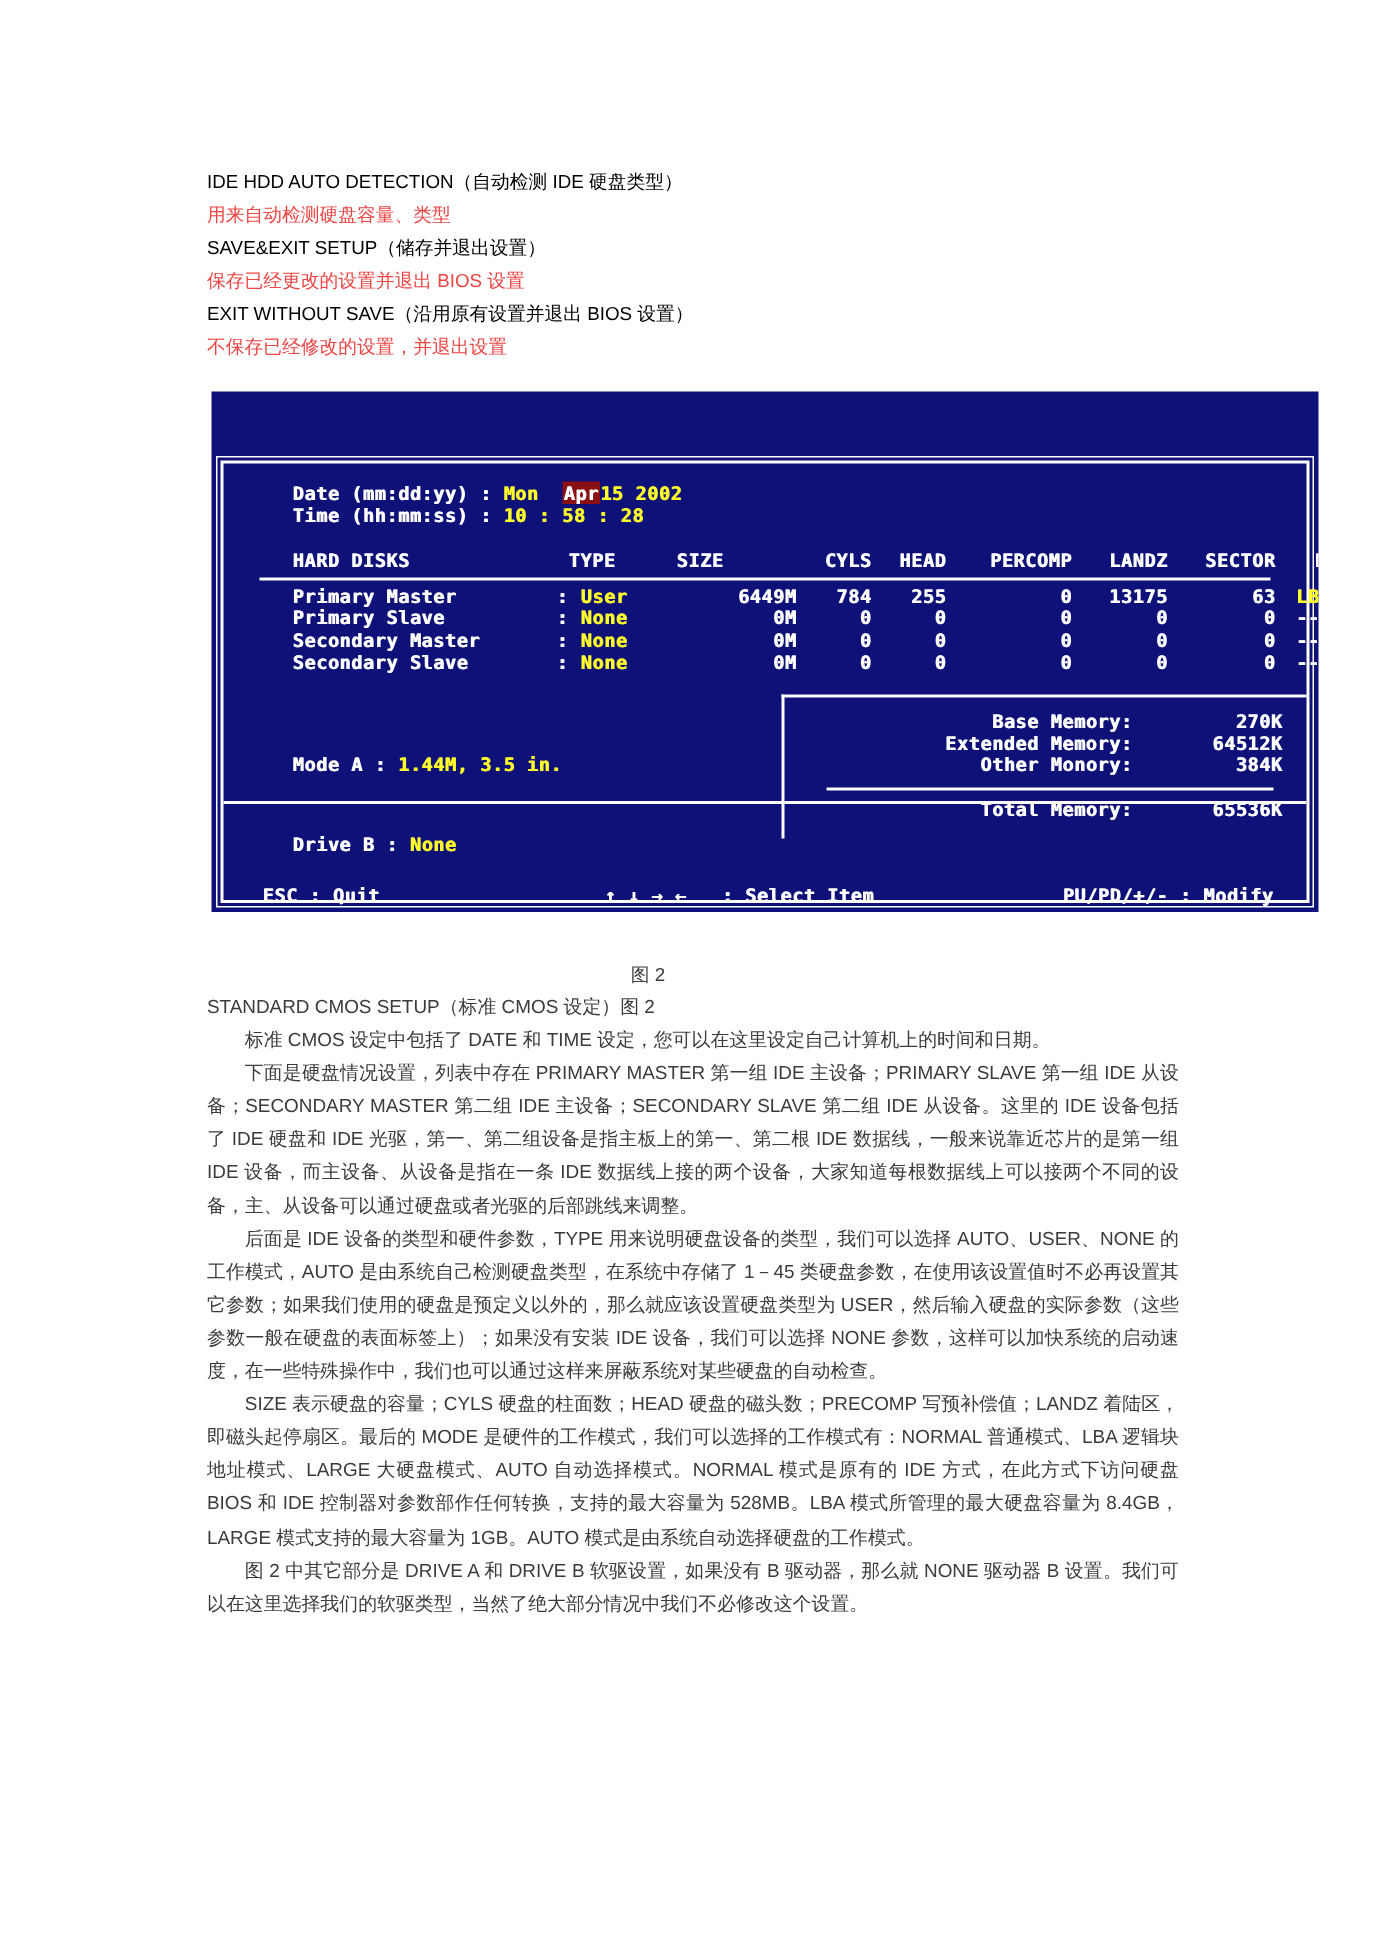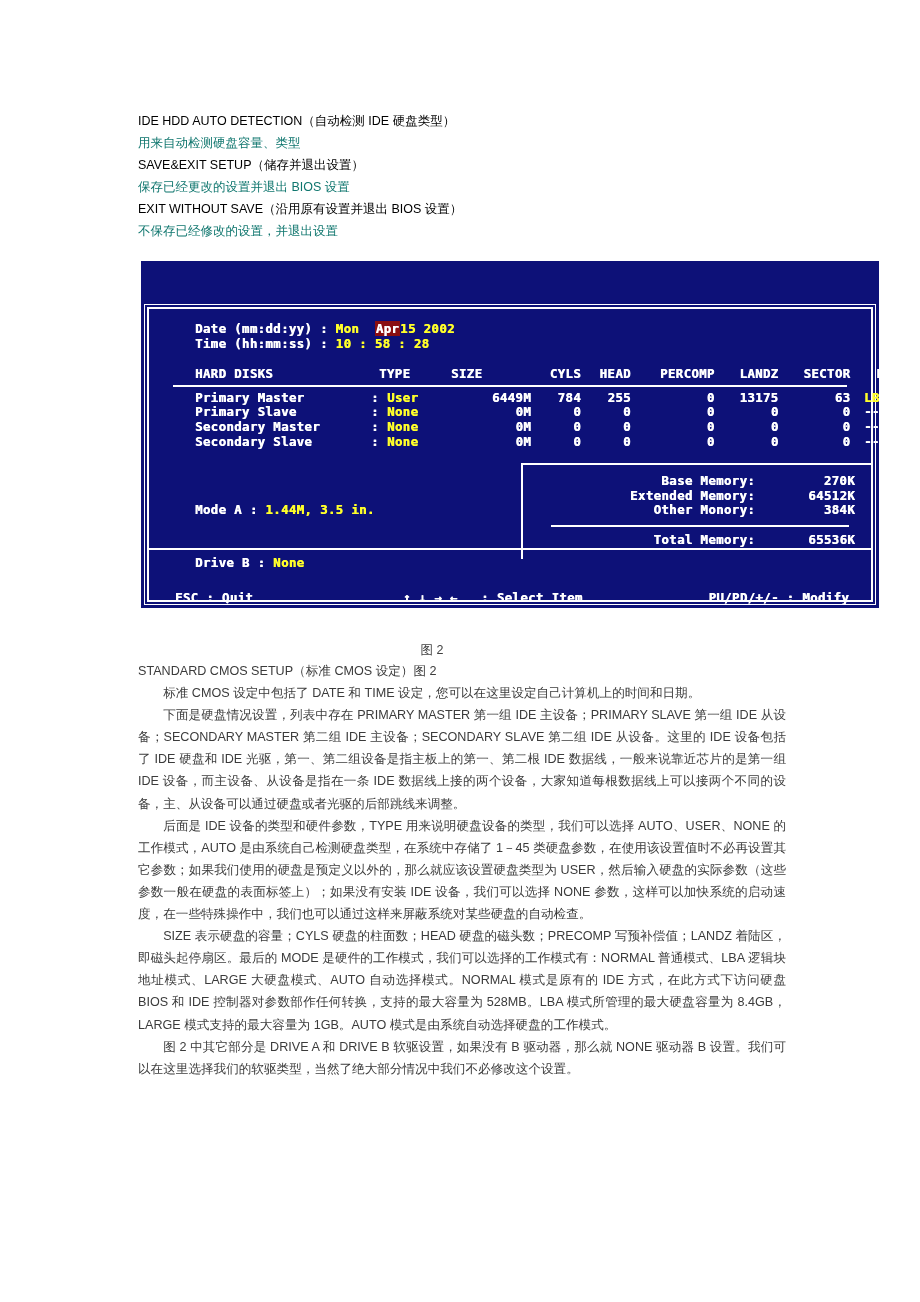--- a/index.html
+++ b/index.html
@@ -11,21 +11,21 @@
     color:#231f20;
     overflow:hidden;
   }
   .page { position:relative; width:920px; height:1302px; padding:0; }
 
   
   .doc-top { position:absolute; left:138px; top:110px; width:700px; }
   .doc-line {
     font-size:12.5px;
     line-height:22px;
-    color:#0f766e;
+    color:#ef4444;
     white-space:nowrap;
   }
   .doc-line.latin { color:#000000; }
 
   .doc-bottom { position:absolute; left:138px; top:640px; width:648px; }
   .fig-caption {
     text-align:center;
     font-size:12.5px;
     line-height:20px;
     color:#3f3f3f;
@@ -126,23 +126,23 @@
     padding:9px 16px 0 0;
   }
   .mem-row { text-align:right; white-space:pre; font-size:12.4px;
              line-height:14.6px; letter-spacing:0.35px; font-weight:bold;
              text-shadow:0.5px 0 0 currentColor;}
   .mem-rule { height:2px; background:#ffffff; margin:7px 6px 6px 28px; }
 
   .bios-foot {
     position:absolute;
     left:0; right:0; bottom:0;
-    height:52px;
+    height:66px;
     border-top:2px solid #ffffff;
-    padding:3px 14px 0 14px;
+    padding:16px 14px 0 14px;
   }
   .foot-grid { position:relative; height:34px; }
   .foot-col-a { position:absolute; left:12px; top:0; white-space:pre; }
   .foot-col-b { position:absolute; left:240px; top:0; white-space:pre; }
   .foot-col-c { position:absolute; right:8px; top:0; white-space:pre; }
 </style>
 </head>
 <body>
 
 <div class="page">

